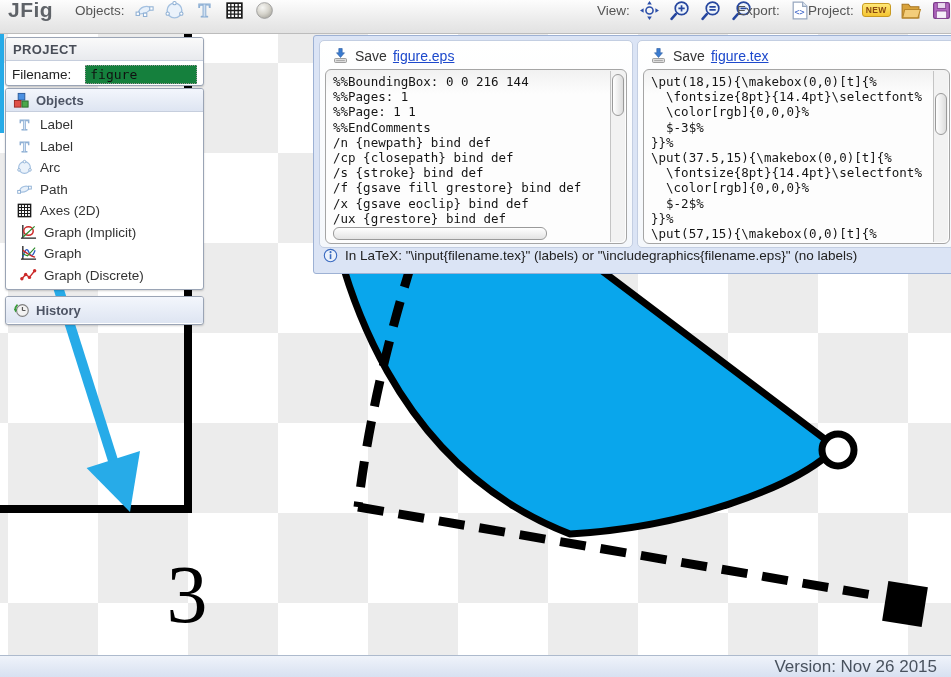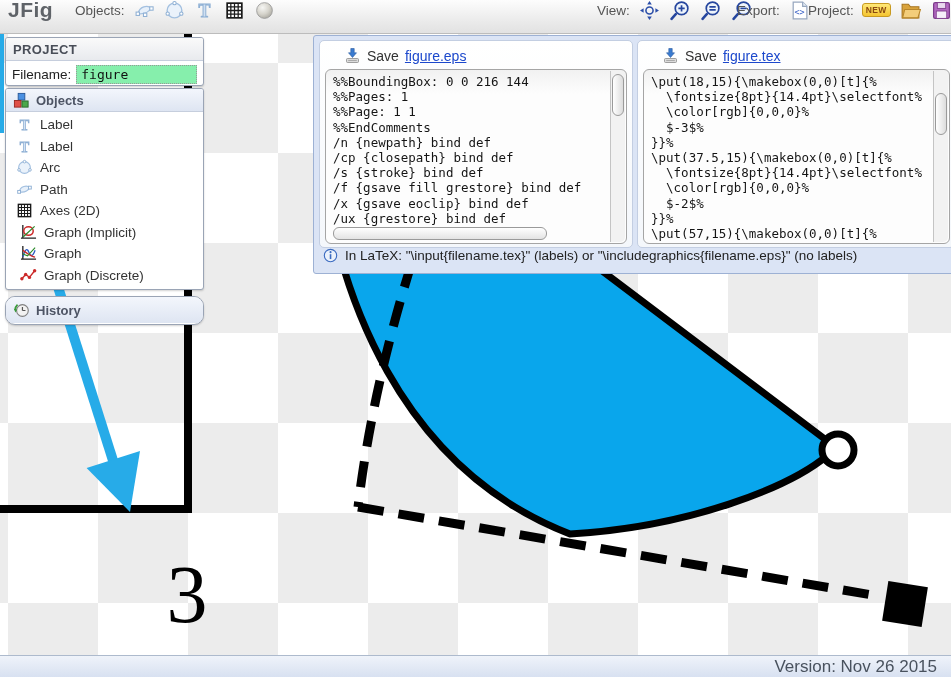--- a/index.html
+++ b/index.html
@@ -25,35 +25,35 @@
   svg.drawing{position:absolute;top:0;left:0;z-index:1;}
 
   
   .panel{position:absolute;left:5px;width:197px;background:#fff;border:1px solid #9aa4b5;
     border-radius:3px;z-index:10;box-shadow:0 1px 2px rgba(0,0,0,.18);overflow:hidden;}
   .panel-header{display:flex;align-items:center;gap:6px;height:22px;padding:0 7px;
     font-size:13px;font-weight:bold;color:#4d5464;cursor:pointer;
     background:linear-gradient(#f3f6fc,#dee5f2);border-bottom:1px solid #c6cedd;}
   .panel-header.gray{background:linear-gradient(#fafafa,#e8eaee);color:#494e58;letter-spacing:.4px;}
   .panel-header svg{width:17px;height:17px;}
-  .filename-row{display:flex;align-items:center;gap:5px;padding:4px 6px 3px;font-size:13.5px;color:#222;}
+  .filename-row{display:flex;align-items:center;gap:14px;padding:4px 6px 3px;font-size:13.5px;color:#222;}
   .filename-input{flex:1;font-family:"DejaVu Sans Mono",monospace;font-size:13px;color:#111;
-    border:1px dotted #979797;background:#86efac;padding:1px 4px;}
+    border:1px dotted #979797;background:#15803d;padding:1px 4px;}
   .obj-list{padding:2px 0;}
   .obj-item{display:flex;align-items:center;gap:7px;height:21.5px;padding-left:10px;
     font-size:13.5px;color:#333;cursor:pointer;}
   .obj-item.indent{padding-left:14px;}
   .obj-item svg{width:17px;height:17px;flex:0 0 auto;}
 
   
   .code-area{position:absolute;left:313px;top:2px;width:646px;height:237px;z-index:20;
     background:#dbe4f5;border:1px solid #9db1d4;border-radius:3px;}
   .code-panel{position:absolute;top:4px;height:206px;background:linear-gradient(#ffffff,#f4f7fb);
     border:1px solid #c3cee2;border-radius:5px;}
-  .save-row{position:absolute;top:6px;left:24px;display:flex;align-items:center;gap:6px;
+  .save-row{position:absolute;top:6px;left:12px;display:flex;align-items:center;gap:6px;
     font-size:14px;color:#333;}
   .save-row svg{width:17px;height:17px;}
   .save-link{color:#1c48cc;text-decoration:underline;cursor:pointer;text-align:right;}
   .code-box{position:absolute;top:28px;background:linear-gradient(#f1f1f1,#fdfdfd 14%);
     border:1px solid #a5a5a5;border-radius:6px;overflow:hidden;
     font-family:"DejaVu Sans Mono",monospace;font-size:12.5px;line-height:15.2px;color:#151515;}
   .code-lines{padding:4px 0 0 7px;white-space:pre;}
   .vscroll{position:absolute;top:1px;right:1px;bottom:1px;width:14px;background:#f2f2f2;
     border-left:1px solid #c4c4c4;border-radius:0 5px 5px 0;}
   .vthumb{position:absolute;top:3px;left:1px;width:10px;height:40px;
@@ -302,21 +302,21 @@
                 <circle cx="6" cy="8" r="1.8" fill="#cc2a2a"></circle>
                 <circle cx="10" cy="11" r="1.8" fill="#cc2a2a"></circle>
                 <circle cx="15.5" cy="4" r="1.8" fill="#cc2a2a"></circle>
               </svg>
             </span>
             <span>Graph (Discrete)</span>
           </div>
         </div>
     </div>
 
-    <div class="panel" style="top:263px;height:27px;border-radius:10px;">
+    <div class="panel" style="top:263px;height:27px;">
       <div class="panel-header" style="height:26px;border-bottom:none;">
         <span style="display:inline-flex;">
             <svg viewBox="0 0 18 18">
               <circle cx="10" cy="9" r="6.2" fill="#f2f2f2" stroke="#808080" stroke-width="1.2"></circle>
               <path d="M10,9 V5.2 M10,9 H13.2" stroke="#555" stroke-width="1.3"></path>
               <path d="M4.8,2.8 A8,8 0 0 0 2.2,8.4" fill="none" stroke="#3a9a3a" stroke-width="1.8"></path>
               <polygon points="0.8,7.2 4.4,8 2.6,11" fill="#3a9a3a"></polygon>
             </svg>
           </span>
         <span>History</span>

